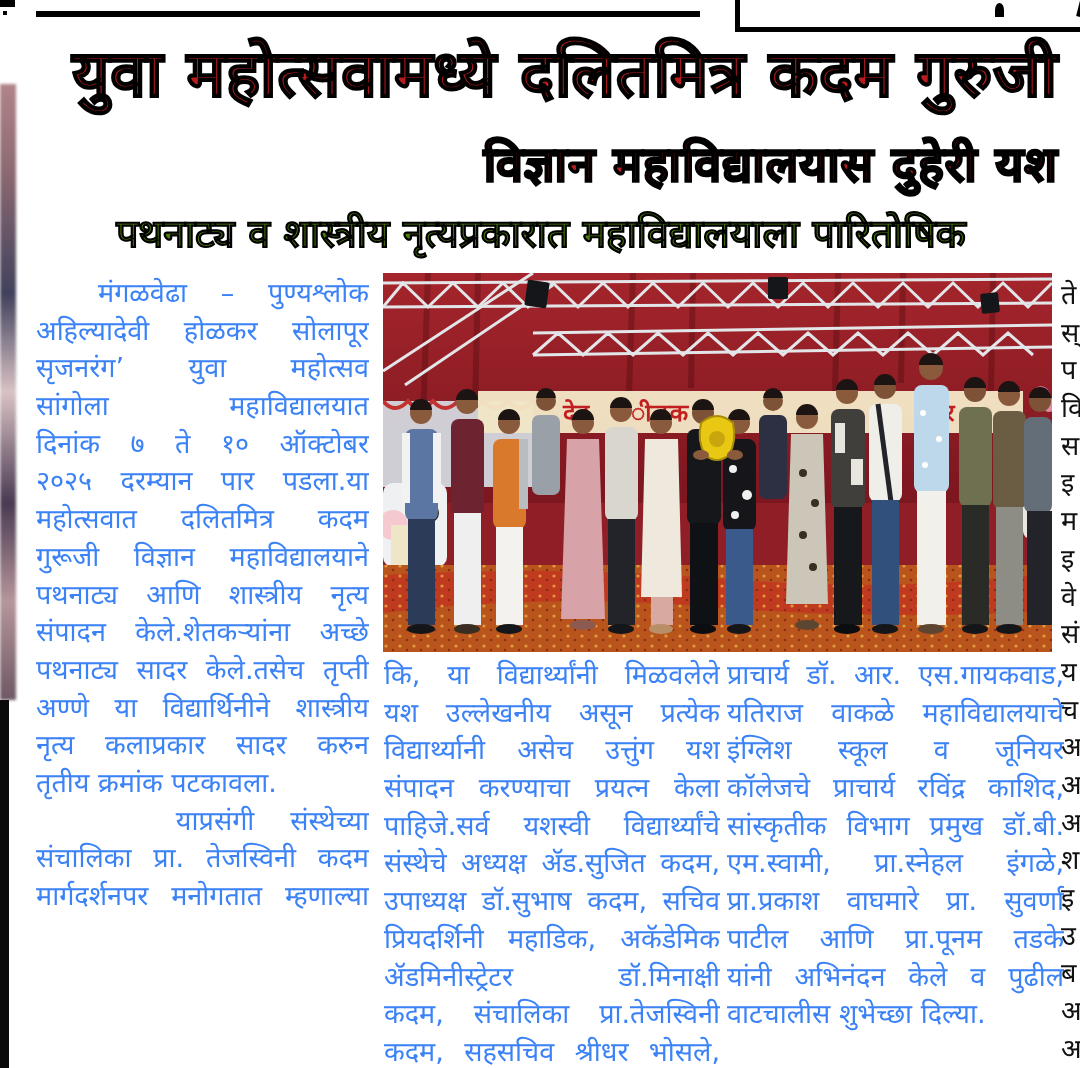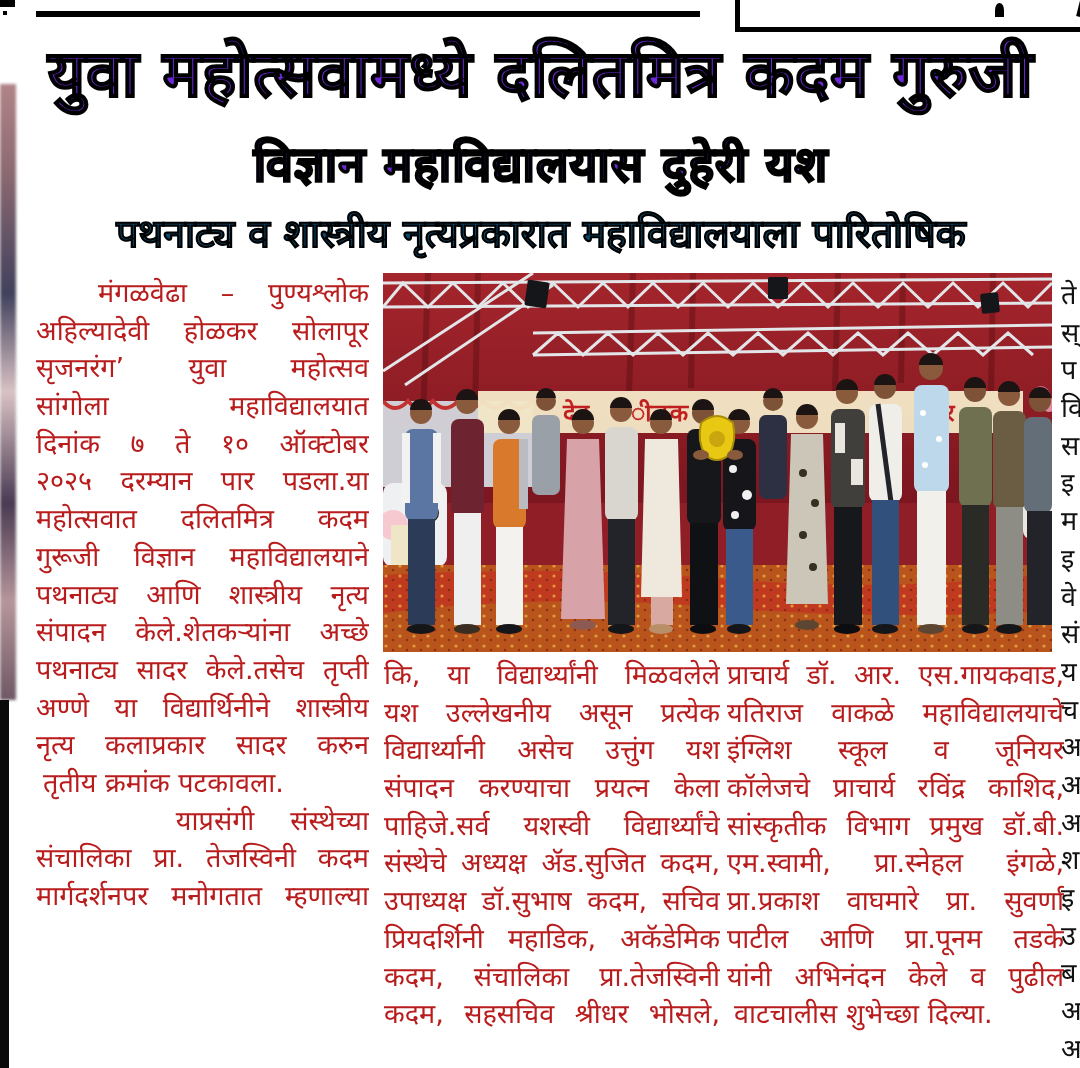--- a/index.html
+++ b/index.html
@@ -5,35 +5,35 @@
   html,body{margin:0;padding:0;background:#888;}
   #page{position:relative;width:1080px;height:1068px;background:#ffffff;overflow:hidden;
         font-family:"DejaVu Sans","Liberation Sans",sans-serif;color:#111;}
   
   .top-rule{position:absolute;left:36px;top:11px;width:664px;height:6px;background:#000;}
   .corner-mark{position:absolute;left:0;top:0;width:15px;height:7px;background:#000;}
   .corner-dot{position:absolute;left:3px;top:11px;width:4px;height:4px;background:#000;}
   .tr-box{position:absolute;left:735px;top:-34px;width:360px;height:56px;border:5px solid #000;background:#fff;}
   .tr-glyph{position:absolute;background:#000;}
   
-  .headline{position:absolute;left:36px;width:1010px;text-align:center;font-weight:bold;
-            color:#6d28d9;-webkit-text-stroke:2.2px #000;letter-spacing:1px;}
+  .headline{position:absolute;left:48px;width:1010px;text-align:right;font-weight:bold;
+            color:#b91c1c;-webkit-text-stroke:2.2px #000;letter-spacing:1px;}
   #hl1{top:28px;font-size:64px;line-height:92px;}
   #hl2{top:118px;font-size:48px;line-height:92px;}
   .subheadline{position:absolute;left:36px;top:206px;width:1010px;text-align:center;
-               font-weight:bold;color:#0c4a6e;-webkit-text-stroke:1px #000;font-size:39px;line-height:56px;}
-  
-  .col{position:absolute;font-size:27px;color:#b91c1c;}
+               font-weight:bold;color:#4d7c0f;-webkit-text-stroke:1px #000;font-size:39px;line-height:56px;}
+  
+  .col{position:absolute;font-size:27px;color:#3b82f6;}
   #col-left{left:36px;top:274px;width:333px;}
   #col-mid{left:384px;top:656px;width:336px;}
   #col-right{left:727px;top:656px;width:337px;}
   .tline{height:37.7px;line-height:37.7px;overflow:hidden;text-align:justify;text-align-last:justify;}
   .ind1{padding-left:62px;}
   .ind2{padding-left:42%;}
-  .alast{text-align-last:left;margin-left:7px;}
+  .alast{text-align-last:left;}
   
   #photo{position:absolute;left:383px;top:273px;width:669px;height:379px;overflow:hidden;background:#8f1e27;}
   
   .edge-sliver{position:absolute;left:0;top:84px;width:16px;height:616px;
     background:linear-gradient(#b08488 0%,#8d6a72 14%,#41415c 34%,#d8c2c4 50%,#4a3a52 68%,#b5969b 84%,#6e5864 100%);
     filter:blur(1.5px);}
   .edge-bar{position:absolute;left:0;top:700px;width:9px;height:368px;background:#0a0a0a;}
   
   #right-cut{position:absolute;left:1061px;top:276px;width:19px;height:792px;overflow:hidden;font-size:27px;}
   .cutchar{height:37.7px;line-height:37.7px;overflow:hidden;}
@@ -76,20 +76,21 @@
     </div>
   <div id="col-mid" class="col">
       <div class="tline">कि, या विद्यार्थ्यांनी मिळवलेले</div>
       <div class="tline">यश उल्लेखनीय असून प्रत्येक</div>
       <div class="tline">विद्यार्थ्यानी असेच उत्तुंग यश</div>
       <div class="tline">संपादन करण्याचा प्रयत्न केला</div>
       <div class="tline">पाहिजे.सर्व यशस्वी विद्यार्थ्यांचे</div>
       <div class="tline">संस्थेचे अध्यक्ष ॲड.सुजित कदम,</div>
       <div class="tline">उपाध्यक्ष डॉ.सुभाष कदम, सचिव</div>
       <div class="tline">प्रियदर्शिनी महाडिक, अकॅडेमिक</div>
+      <div class="tline">ॲडमिनीस्ट्रेटर डॉ.मिनाक्षी</div>
       <div class="tline">कदम, संचालिका प्रा.तेजस्विनी</div>
       <div class="tline">कदम, सहसचिव श्रीधर भोसले,</div>
     </div>
   <div id="col-right" class="col">
       <div class="tline">प्राचार्य डॉ. आर. एस.गायकवाड,</div>
       <div class="tline">यतिराज वाकळे महाविद्यालयाचे</div>
       <div class="tline">इंग्लिश स्कूल व जूनियर</div>
       <div class="tline">कॉलेजचे प्राचार्य रविंद्र काशिद,</div>
       <div class="tline">सांस्कृतीक विभाग प्रमुख डॉ.बी.</div>
       <div class="tline">एम.स्वामी, प्रा.स्नेहल इंगळे,</div>

